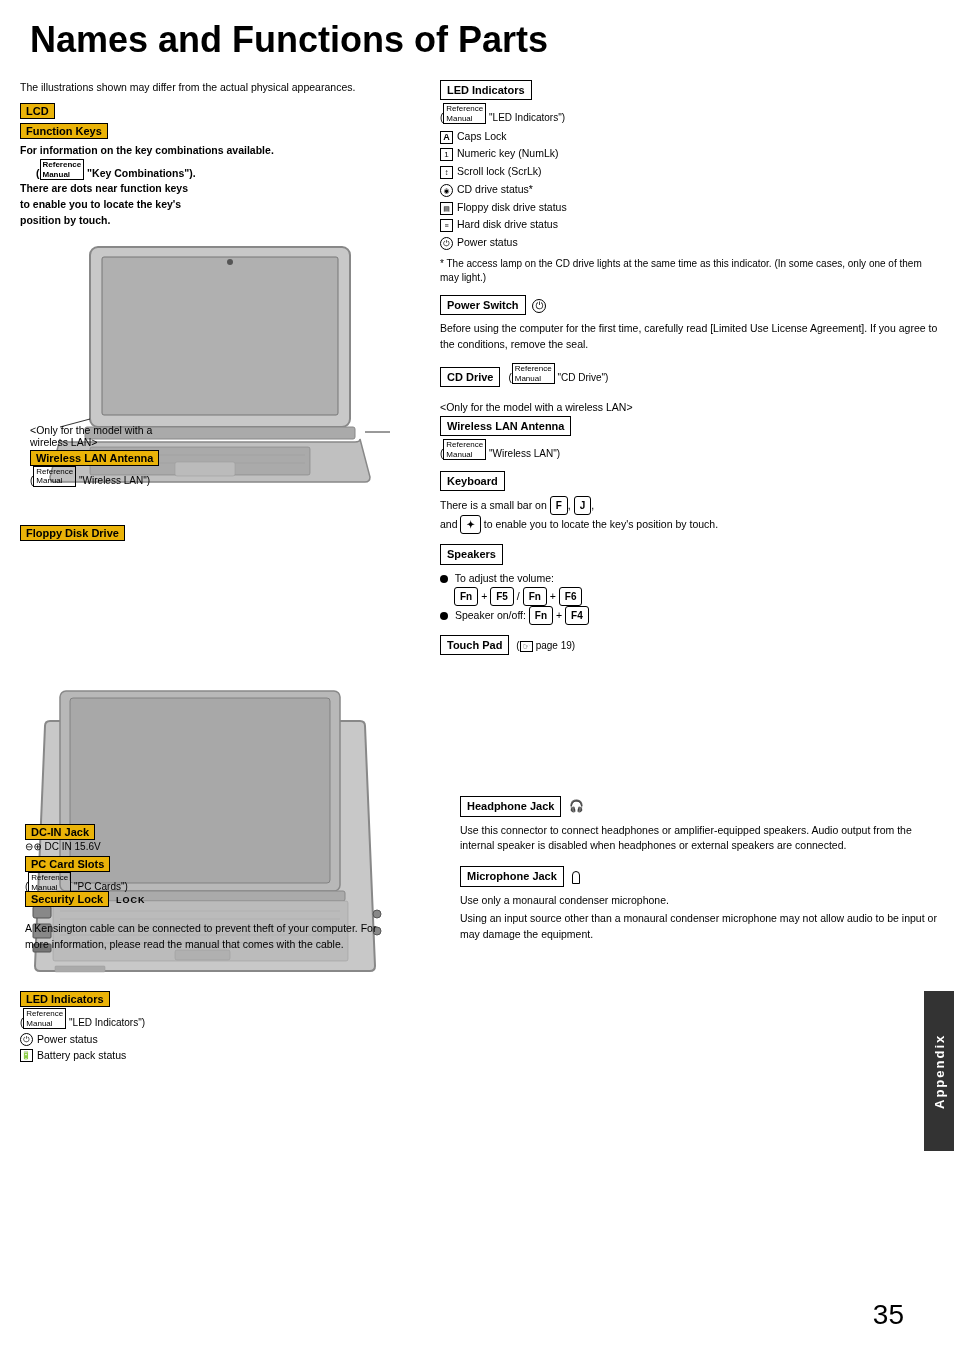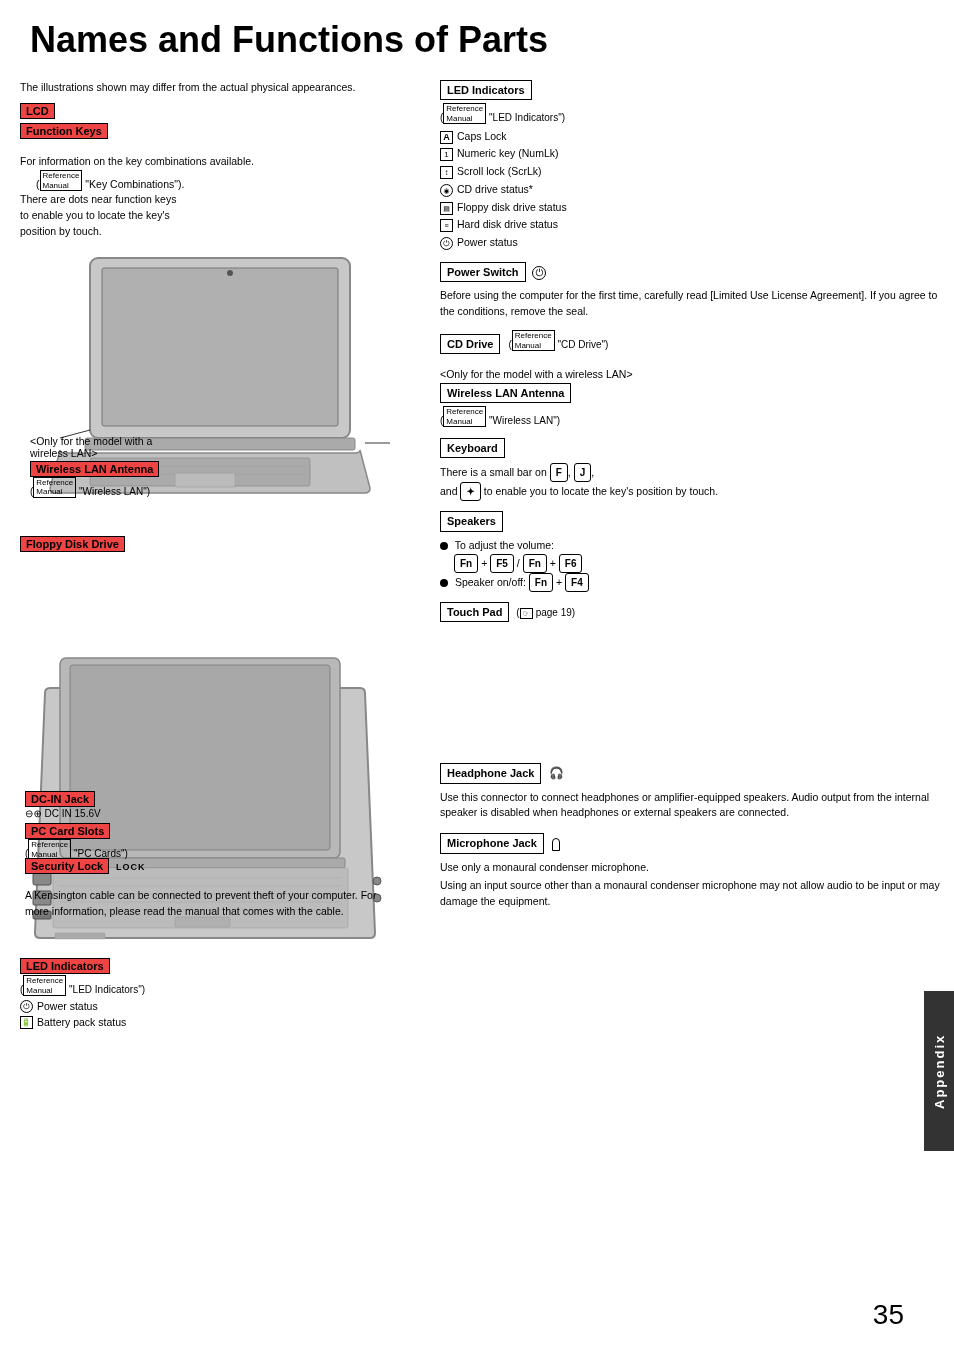--- a/index.html
+++ b/index.html
@@ -58,21 +58,21 @@
       padding-left: 10px;
     }
 
     
     .label-box {
       display: inline-block;
       border: 1.5px solid #000;
       padding: 1px 5px;
       font-weight: bold;
       font-size: 11px;
-      background: #ef4444;
+      background: #eab308;
     }
 
     .key-box {
       display: inline-block;
       border: 1.5px solid #000;
       border-radius: 3px;
       padding: 1px 5px;
       font-weight: bold;
       font-size: 10px;
       background: #fff;
@@ -138,21 +138,21 @@
       <div style="width:420px; flex-shrink:0; position:relative;">
 
         <p class="intro-text">The illustrations shown may differ from the actual physical appearances.</p>
 
         <div style="margin-bottom:4px;">
           <span class="label-box">LCD</span>
         </div>
 
         <div style="margin-bottom:8px;">
           <span class="label-box">Function Keys</span>
-          <div style="margin-top:15px; font-size:10.5px; line-height:1.5;">
+          <div style="margin-top:4px; font-size:10.5px; line-height:1.5;font-weight:bold;">
             <p>For information on the key combinations available.</p>
             <p style="padding-left:16px;">
               (<span style="font-size:8px; border:1px solid #000; padding:0 2px; display:inline-block; line-height:1.2;">Reference<br>Manual</span> <span>"Key Combinations"</span>).
             </p>
             <p>There are dots near function keys</p>
             <p>to enable you to locate the key's</p>
             <p>position by touch.</p>
           </div>
         </div>
 
@@ -229,20 +229,21 @@
             <tr>
               <td style="padding:1px 4px 1px 0; vertical-align:middle;"><span style="display:inline-block;border:1.5px solid #000;width:13px;height:13px;text-align:center;line-height:11px;font-size:7px;">≡</span></td>
               <td>Hard disk drive status</td>
             </tr>
             <tr>
               <td style="padding:1px 4px 1px 0; vertical-align:middle;"><span style="display:inline-block;border:1.5px solid #000;border-radius:50%;width:13px;height:13px;text-align:center;line-height:11px;font-size:8px;">⏻</span></td>
               <td>Power status</td>
             </tr>
           </tbody>
             </table>
+          <p class="asterisk-note" style="margin-top:5px;">* The access lamp on the CD drive lights at the same time as this indicator. (In some cases, only one of them may light.)</p>
         </div>
 
         <div class="right-section" style="margin-top:6px;">
           <span class="right-section-title">Power Switch</span>
           <span style="display:inline-block; width:14px; height:14px; border:1.5px solid #000; border-radius:50%; text-align:center; line-height:12px; font-size:10px; vertical-align:middle; margin-left:4px;">⏻</span>
           <p style="margin-top:3px;">Before using the computer for the first time, carefully read [Limited Use License Agreement]. If you agree to the conditions, remove the seal.</p>
         </div>
 
         <div class="right-section" style="margin-top:4px;">
           <span class="right-section-title">CD Drive</span>
@@ -381,21 +382,21 @@
                 <span style="display:inline-block;border:1.5px solid #000;width:13px;height:13px;text-align:center;line-height:11px;font-size:8px;">🔋</span>
               </td>
               <td>Battery pack status</td>
             </tr>
           </tbody>
             </table>
         </div>
 
       </div>
 
-      <div style="flex:1; font-size:10.5px; padding-top:120px;">
+      <div style="flex:1; font-size:10.5px; padding-top:120px;margin-left:20px;">
 
         <div class="right-section" style="margin-bottom:12px;">
           <span class="right-section-title">Headphone Jack</span>
           <span style="margin-left:5px; font-size:12px;">🎧</span>
           <p style="margin-top:3px; line-height:1.5;">Use this connector to connect  headphones or amplifier-equipped speakers.  Audio output from the internal speaker is disabled when headphones or external speakers are connected.</p>
         </div>
 
         <div class="right-section" style="margin-top:10px;">
           <span class="right-section-title">Microphone Jack</span>
           <span style="display:inline-block; margin-left:5px; width:8px; height:13px; border:1.5px solid #000; border-radius:4px 4px 0 0; vertical-align:middle;"></span>

